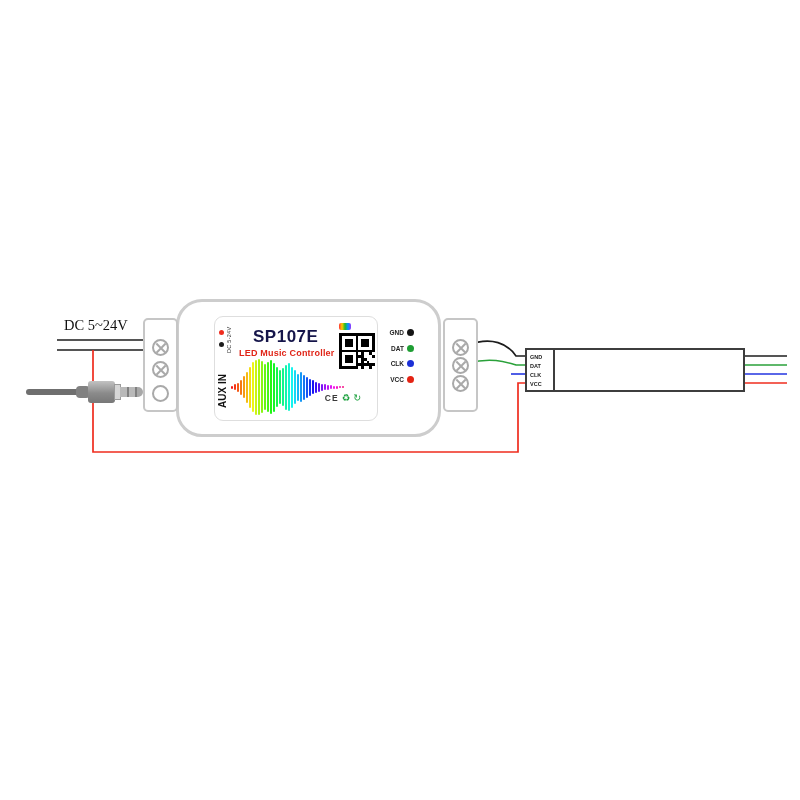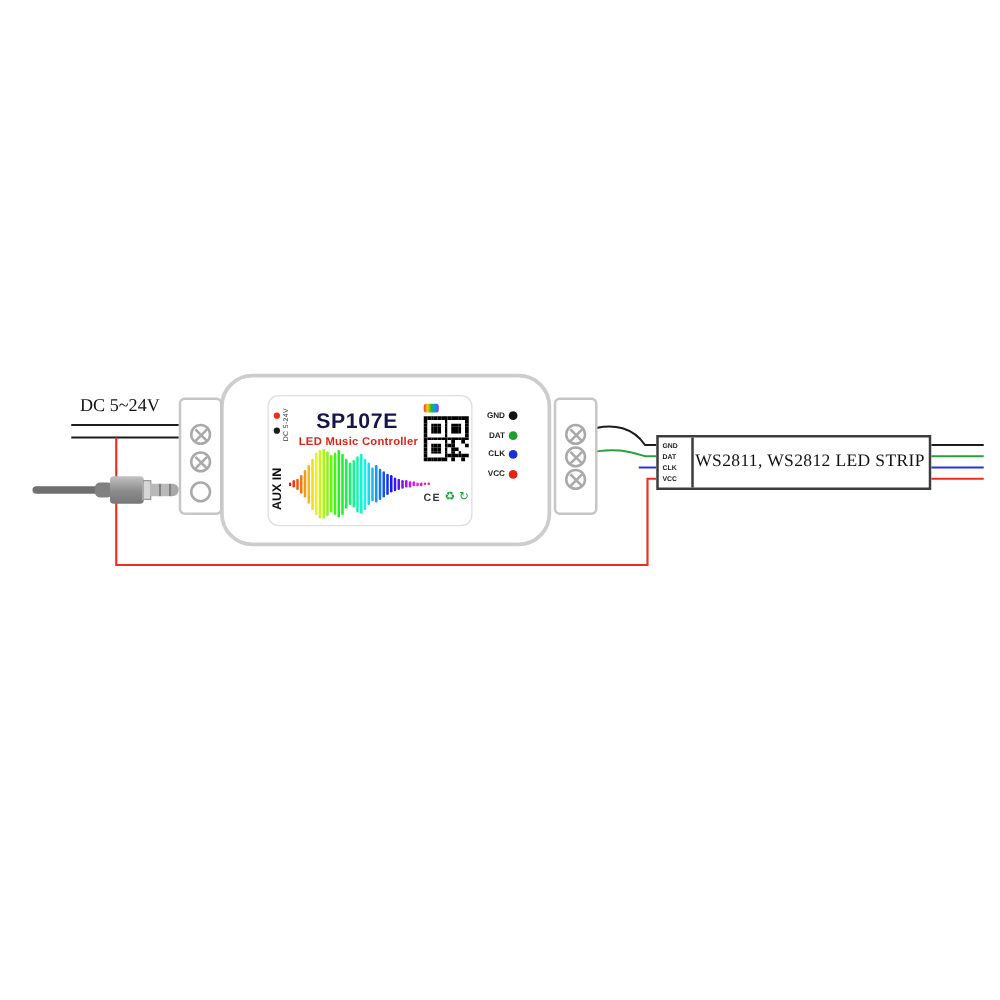--- a/index.html
+++ b/index.html
@@ -32,21 +32,21 @@
   
   .wf{position:absolute;left:16px;top:42px;width:114px;height:56px;display:flex;align-items:center;overflow:hidden;}
   .wf-bar{width:2px;margin-right:1px;border-radius:1px;flex:none;}
 
   
   .badge{position:absolute;left:124px;top:6px;width:12px;height:7px;border-radius:2px;
          background:linear-gradient(90deg,#f33,#fc0,#2b2,#09f,#93f);}
   .qr{position:absolute;left:124px;top:16px;width:36px;height:36px;display:grid;
       grid-template-columns:repeat(13,1fr);grid-template-rows:repeat(13,1fr);background:#fff;}
   .qm{background:#fff;} .qm.on{background:#000;}
-  .certs{position:absolute;left:120px;top:74px;width:44px;height:14px;display:flex;align-items:center;justify-content:center;gap:3px;}
+  .certs{position:absolute;left:106px;top:74px;width:44px;height:14px;display:flex;align-items:center;justify-content:center;gap:3px;}
   .certs .ce{font-size:8.5px;font-weight:bold;color:#3a3a3a;letter-spacing:1px;}
   .certs .grn{font-size:9.5px;color:#19a03c;line-height:1;}
 
   
   .pins{position:absolute;left:380px;top:325px;width:34px;z-index:5;}
   .pins .row{display:flex;align-items:center;justify-content:flex-end;gap:3px;height:15.6px;}
   .pins .row span{font-size:6.5px;font-weight:bold;color:#222;}
   .pin-dot{width:7px;height:7px;border-radius:50%;flex:none;}
 
   
@@ -356,16 +356,15 @@
     <div class="screw" style="top:37px;"></div>
     <div class="screw" style="top:55px;"></div>
   </div>
 
   <div class="strip">
     <div class="pad" style="top:5px;">GND</div>
     <div class="pad" style="top:14px;">DAT</div>
     <div class="pad" style="top:23px;">CLK</div>
     <div class="pad" style="top:32px;">VCC</div>
     <div class="divider"></div>
-    <div class="stitle serif">WS2811, WS2812 LED STRIP</div>
   </div>
 
 </div>
 
 </body></html>

